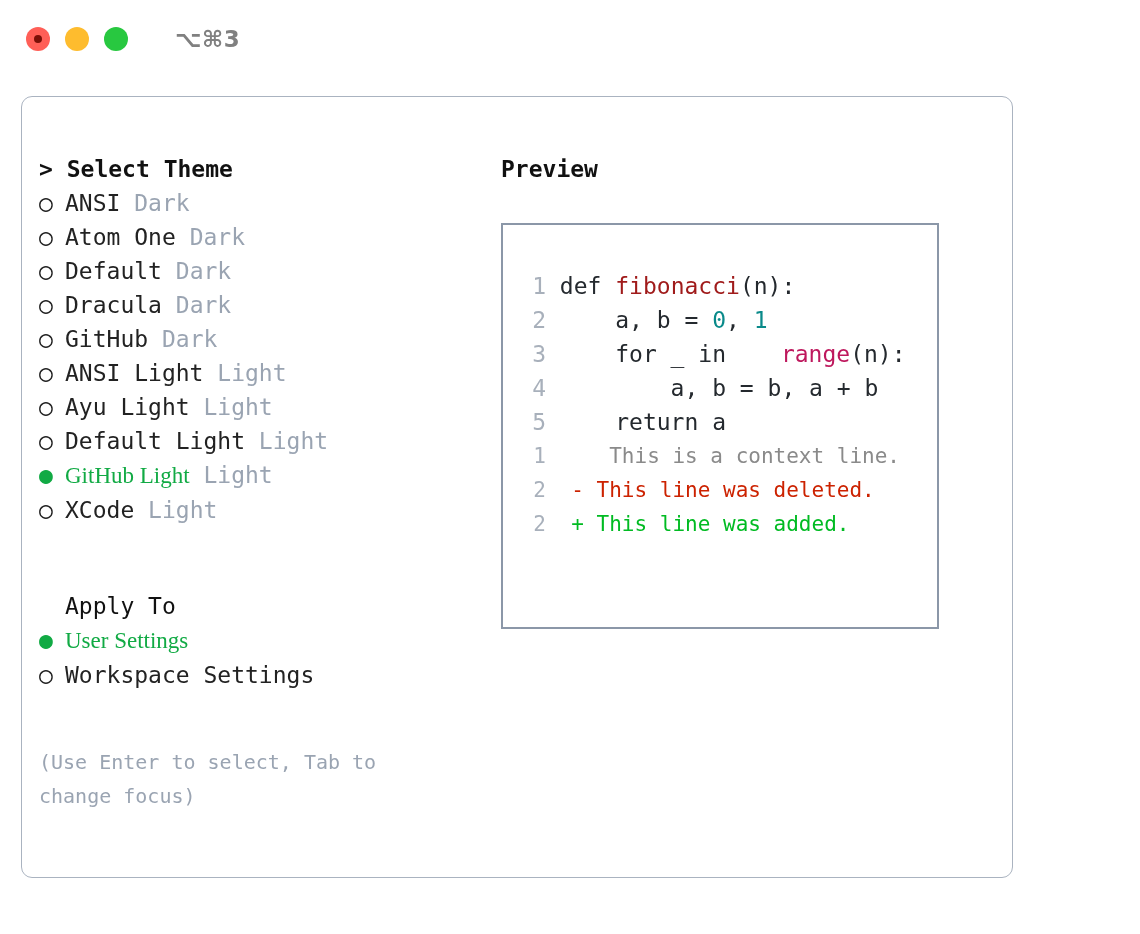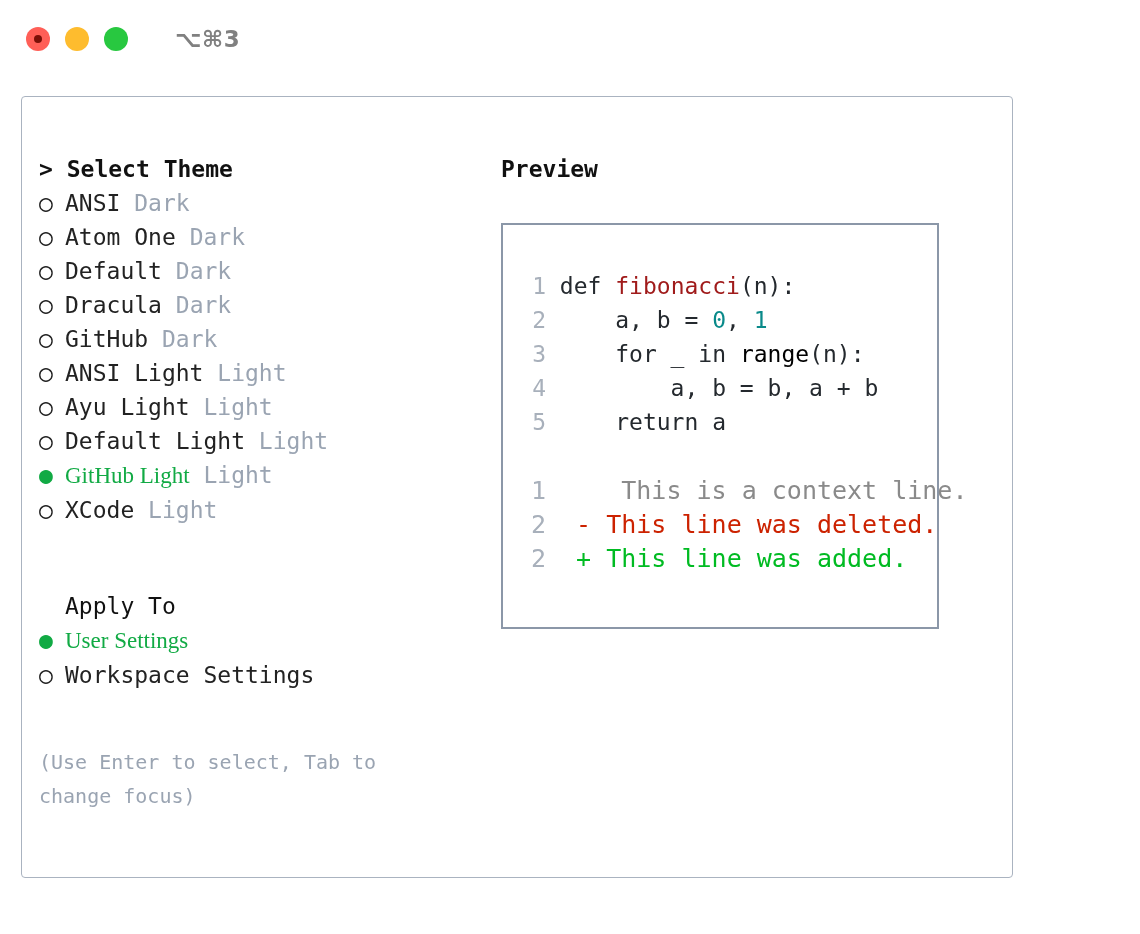--- a/index.html
+++ b/index.html
@@ -74,21 +74,21 @@
   }
 
   
   .panel {
     position: absolute;
     left: 21px;
     top: 96px;
     width: 992px;
     height: 782px;
     border: 1px solid #aab3c0;
-    border-radius: 4px;
+    border-radius: 11px;
     box-sizing: border-box;
     background: #ffffff;
   }
 
   .columns {
     position: absolute;
     left: 0;
     top: 0;
     width: 100%;
     height: 100%;
@@ -181,30 +181,29 @@
   .cline { white-space: pre; }
   .lno {
     display: inline-block;
     width: 27px;
     text-align: right;
     color: #a8b0bb;
   }
   .tok-plain { color: #24292e; }
   .tok-fn    { color: #a01b1b; }
   .tok-num   { color: #0a8a8a; }
-  .tok-call  { color: #000000; }
+  .tok-call  { color: #be185d; margin-left: 41px; }
 
   .diff {
     position: absolute;
     left: 16px;
     top: 214px;
-    font-size: 25px;
-    line-height: 34px;
-    white-space: pre;
-    margin-top: 35px;
+    font-size: 21px;
+    line-height: 34px;
+    white-space: pre;
   }
   .d-ctx { color: #8a8a8a; }
   .d-del { color: #cc2200; }
   .d-add { color: #00bb22; }
 </style>
 </head>
 <body>
 
 <div class="window">
 

